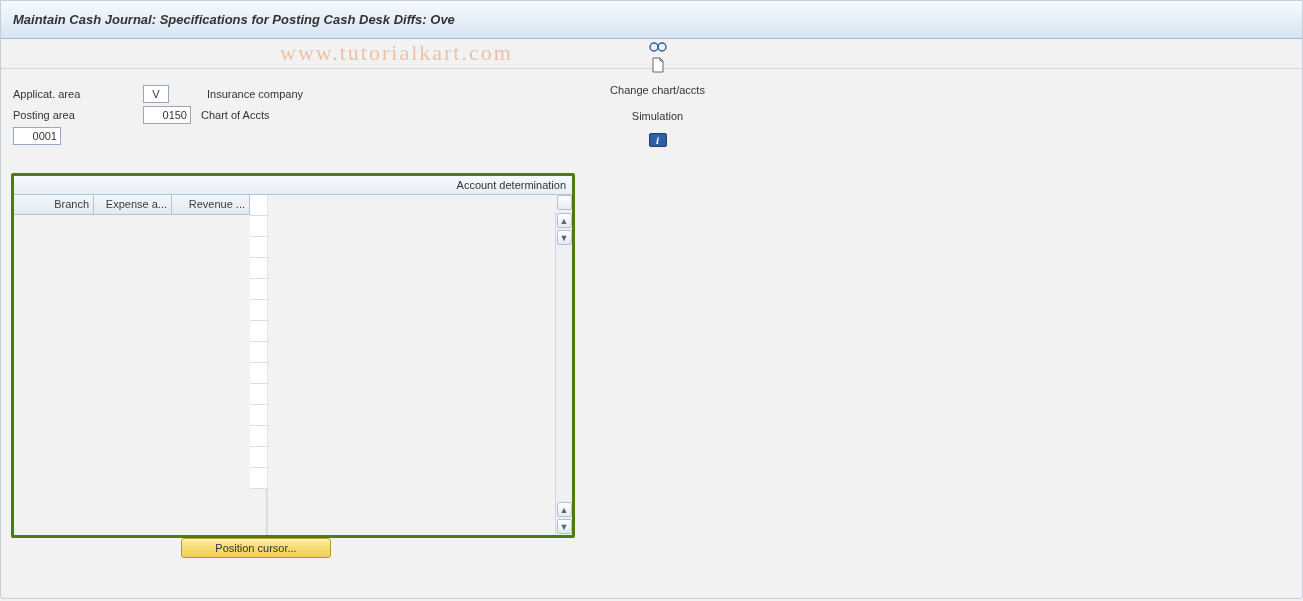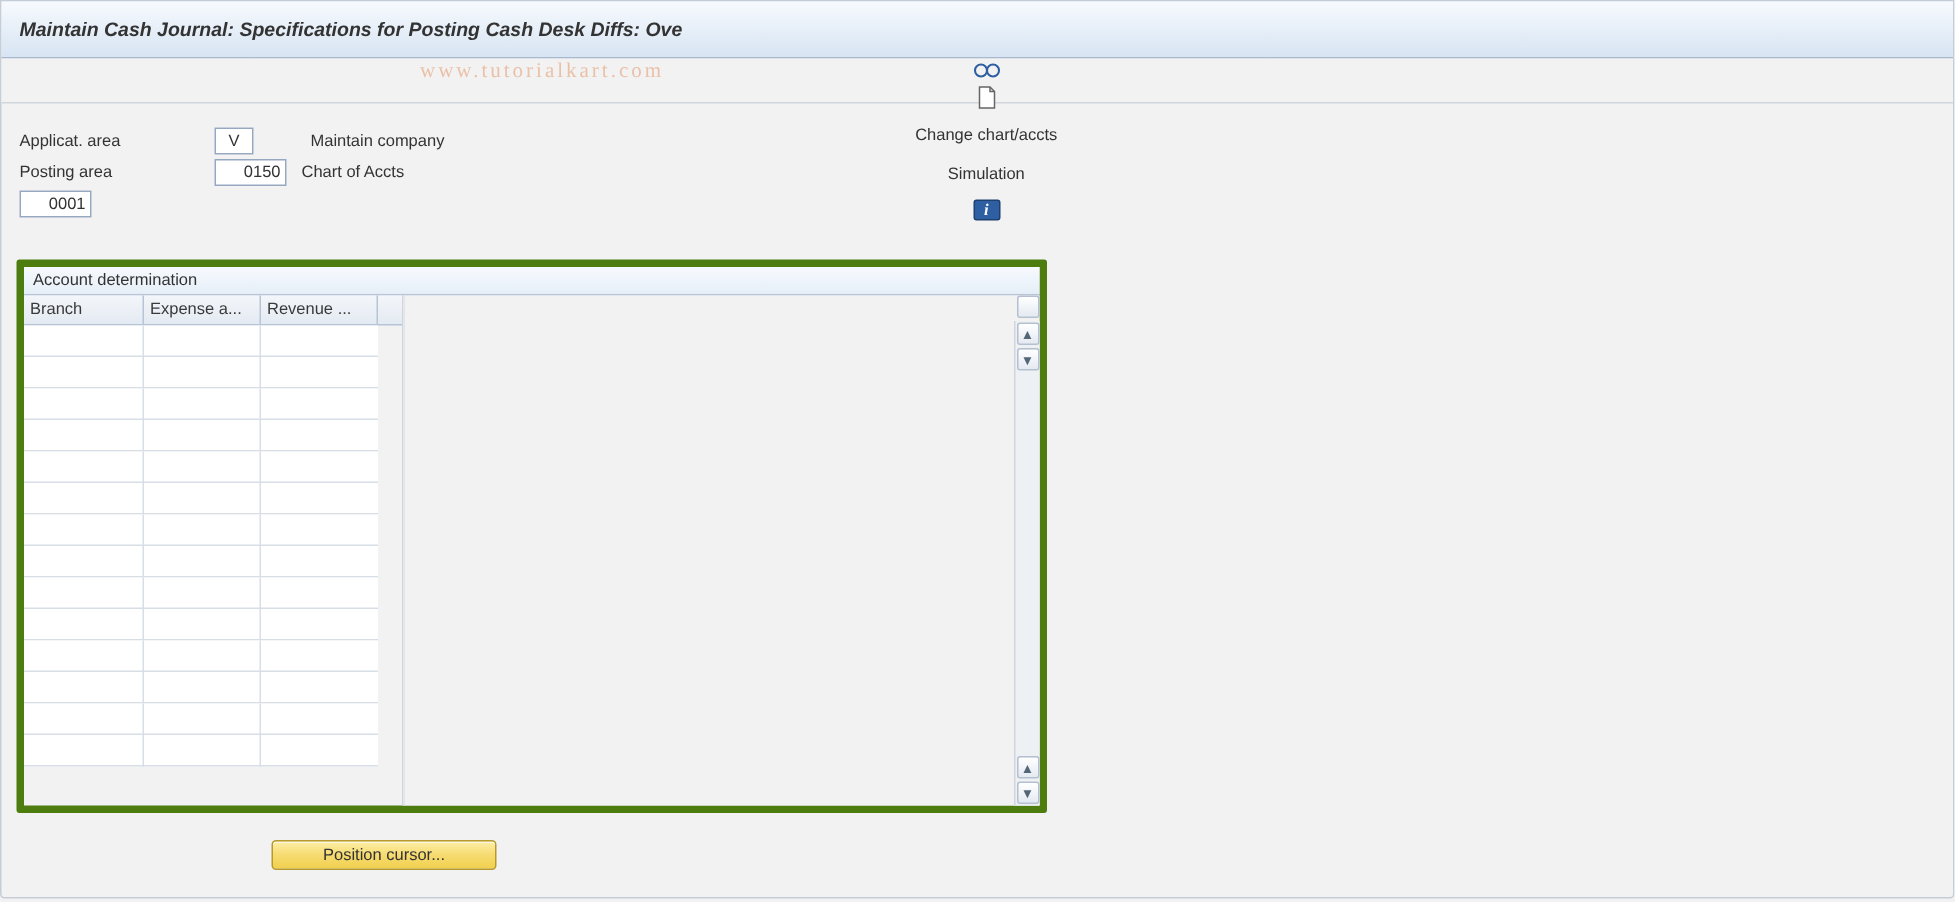--- a/index.html
+++ b/index.html
@@ -65,21 +65,21 @@
       border-radius:2px;
       font-size:11px;
     }
 
     
     .watermark {
       position:absolute;
       top: 40px;
       left: 280px;
       font-family: Georgia, serif;
-      font-size: 14px;
+      font-size: 22px;
       letter-spacing: 2px;
       color: rgba(220,100,30,0.35);
       pointer-events:none;
       user-select:none;
     }
 
     
     .content { padding: 16px 10px; }
 
     .form-grid {
@@ -101,44 +101,44 @@
       padding: 1px 3px;
       text-align: right;
       font-family: Arial, sans-serif;
     }
     .form-field.narrow { width:26px; text-align:center; }
     .form-field.code { text-align:right; width:48px; }
     .form-desc { color:#333; font-size:11px; margin-left:6px; }
 
     
     .groupbox {
-      width: 687px;
-      border: 5px solid #4d7c0f;
+      width: 564px;
+      border: 3px solid #4d7c0f;
       border-radius: 2px;
       background:#F2F2F2;
+      text-align:right;
     }
     .groupbox-title {
       font-size:11px;
       color:#333;
       padding:3px 6px 3px 6px;
       background: linear-gradient(to bottom,#F7FAFE,#E5EEF7);
       border-bottom:1px solid #B7C4D7;
     }
     .groupbox-body {
       display:flex;
       padding:0;
       height: 340px;
     }
 
     
     .grid-wrap {
       width: 253px;
       border-right: 1px solid #d0d6dc;
       display:flex;
-      flex-direction:column;
     }
     .grid-header{
       display:flex;
       background: linear-gradient(to bottom,#F3F6FA,#E4EAF2);
       border-bottom:1px solid #B7C4D7;
       height:20px;
     }
     .grid-header .col{
       border-right:1px solid #B7C4D7;
       padding:3px 4px;
@@ -191,21 +191,20 @@
     .sb-corner{
       width:15px; height:15px;
       background:linear-gradient(to bottom,#fff,#E4EAF2);
       border:1px solid #B4C0D0;
       border-radius:2px;
       position:absolute; top:0; right:0;
     }
 
     
     .bottom-btn-row{
-      margin-top:18px;
       padding-left:170px;
     }
     .btn-gold{
       display:inline-block;
       min-width:150px;
       text-align:center;
       padding:3px 20px;
       font-size:11px;
       color:#333;
       background: linear-gradient(to bottom, #FDEFA8 0%, #F6DB70 50%, #F1D04E 100%);
@@ -251,21 +250,21 @@
     <span class="info-icon">i</span>
   </div>
 
   <div class="watermark">www.tutorialkart.com</div>
 
   <div class="content">
 
     <div class="form-grid">
       <span class="form-label">Applicat. area</span>
       <input class="form-field narrow" value="V" style="">
-      <span class="form-desc">Maintain company</span>
+      <span class="form-desc">Insurance company</span>
 
       <span class="form-label">Posting area</span>
       <input class="form-field code" value="0150" style="">
 
       <span class="form-label">Chart of Accts</span>
       <input class="form-field code" value="0001" style="">
       <span class="form-desc"></span>
     </div>
 
     <div class="groupbox">

